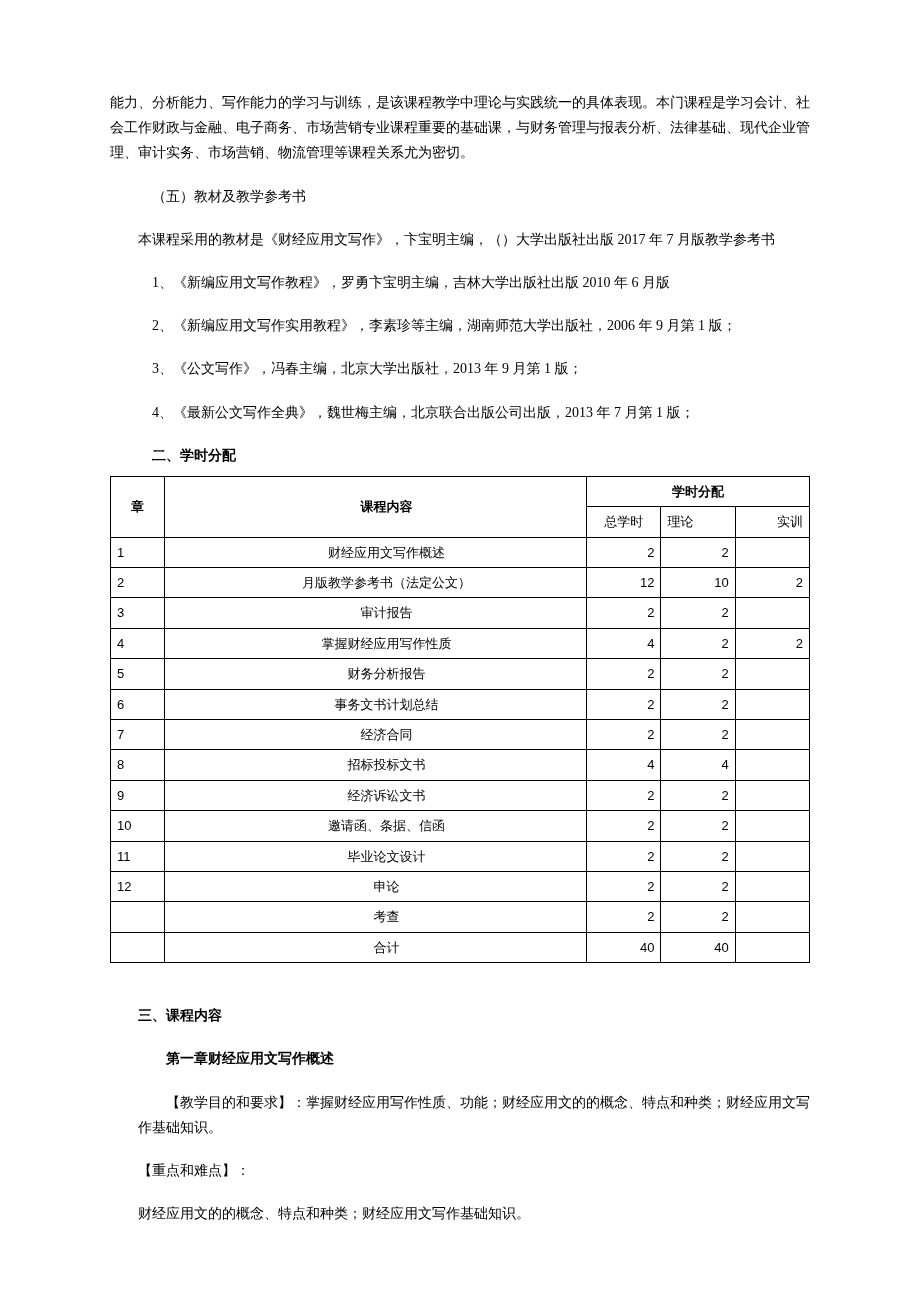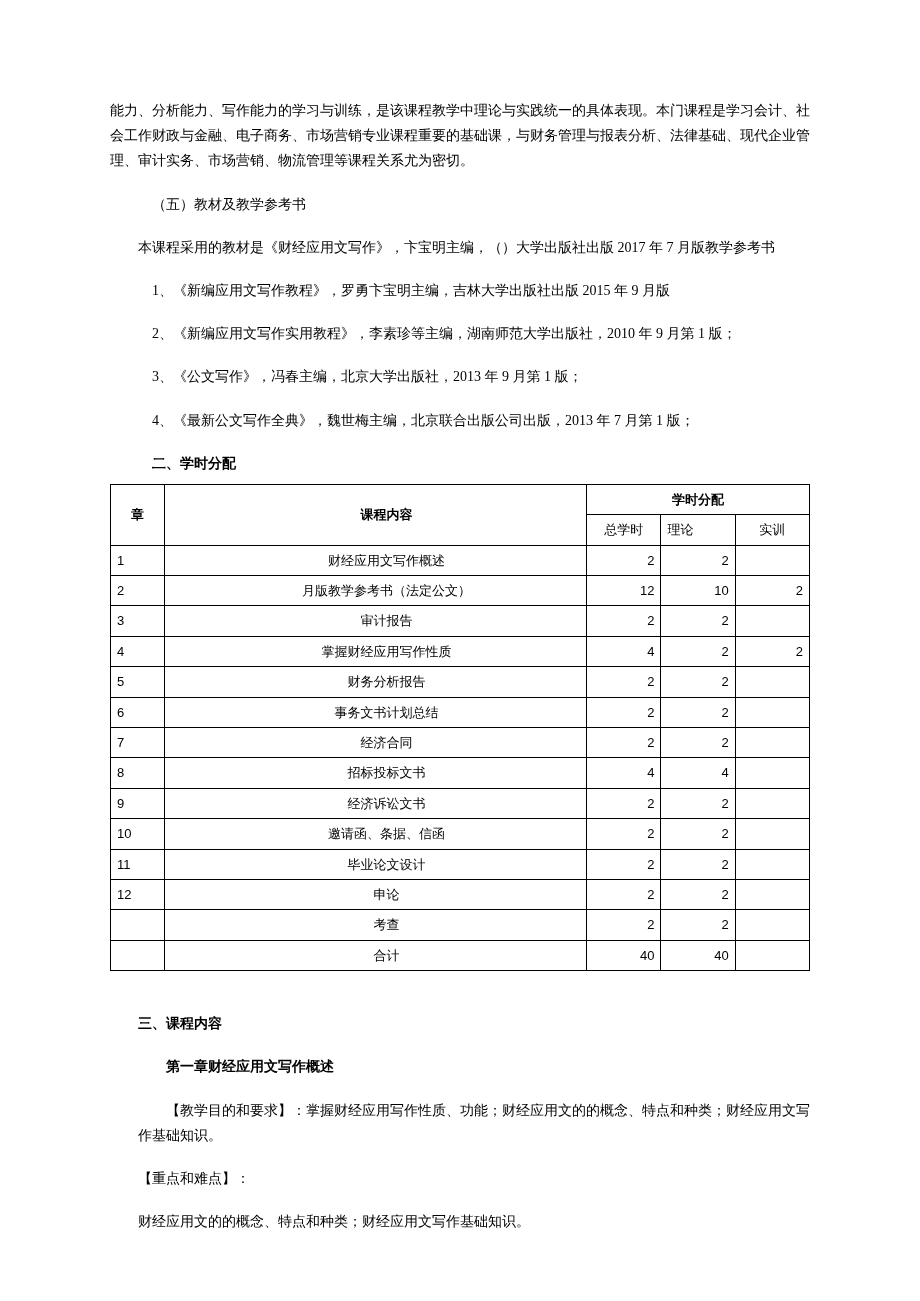--- a/index.html
+++ b/index.html
@@ -7,21 +7,21 @@
       font-size: 14px;
       line-height: 1.8;
       color: #000;
       background: #fff;
       margin: 0;
       padding: 90px 110px 60px 110px;
       width: 920px;
       box-sizing: border-box;
     }
     p {
-      margin: 8px 0 18px 0;
+      margin: 0 0 18px 0;
       text-align: justify;
     }
     .indent-1 {
       text-indent: 2em;
     }
     .indent-2 {
       text-indent: 3em;
     }
     .section-title {
       font-weight: bold;
@@ -70,38 +70,38 @@
   </style>
 </head>
 <body>
 
 <p>能力、分析能力、写作能力的学习与训练，是该课程教学中理论与实践统一的具体表现。本门课程是学习会计、社会工作财政与金融、电子商务、市场营销专业课程重要的基础课，与财务管理与报表分析、法律基础、现代企业管理、审计实务、市场营销、物流管理等课程关系尤为密切。</p>
 
 <p class="indent-2">（五）教材及教学参考书</p>
 
 <p class="indent-1">本课程采用的教材是《财经应用文写作》，卞宝明主编，（）大学出版社出版 2017 年 7 月版教学参考书</p>
 
-<p class="indent-2">1、《新编应用文写作教程》，罗勇卞宝明主编，吉林大学出版社出版 2015 年 9 月版</p>
-<p class="indent-2">2、《新编应用文写作实用教程》，李素珍等主编，湖南师范大学出版社，2010 年 9 月第 1 版；</p>
+<p class="indent-2">1、《新编应用文写作教程》，罗勇卞宝明主编，吉林大学出版社出版 2010 年 6 月版</p>
+<p class="indent-2">2、《新编应用文写作实用教程》，李素珍等主编，湖南师范大学出版社，2006 年 9 月第 1 版；</p>
 <p class="indent-2">3、《公文写作》，冯春主编，北京大学出版社，2013 年 9 月第 1 版；</p>
 <p class="indent-2">4、《最新公文写作全典》，魏世梅主编，北京联合出版公司出版，2013 年 7 月第 1 版；</p>
 
 <p class="section-title">二、学时分配</p>
 
 <table>
   <thead>
     <tr>
       <th rowspan="2">章</th>
       <th rowspan="2" class="col-content">课程内容</th>
       <th colspan="3" class="header-group">学时分配</th>
     </tr>
     <tr>
       <th class="col-num" style="font-weight:normal;text-align:center;">总学时</th>
       <th class="col-num" style="font-weight:normal;text-align:left;">理论</th>
-      <th class="col-num" style="font-weight:normal;text-align:center;">实训</th>
+      <th class="col-num" style="font-weight:normal;text-align:right;">实训</th>
     </tr>
   </thead>
   <tbody>
   <tr>
         <td class="col-chapter">1</td>
         <td class="col-content">财经应用文写作概述</td>
         <td class="col-num">2</td>
         <td class="col-num">2</td>
         <td class="col-num"></td>
       </tr>

